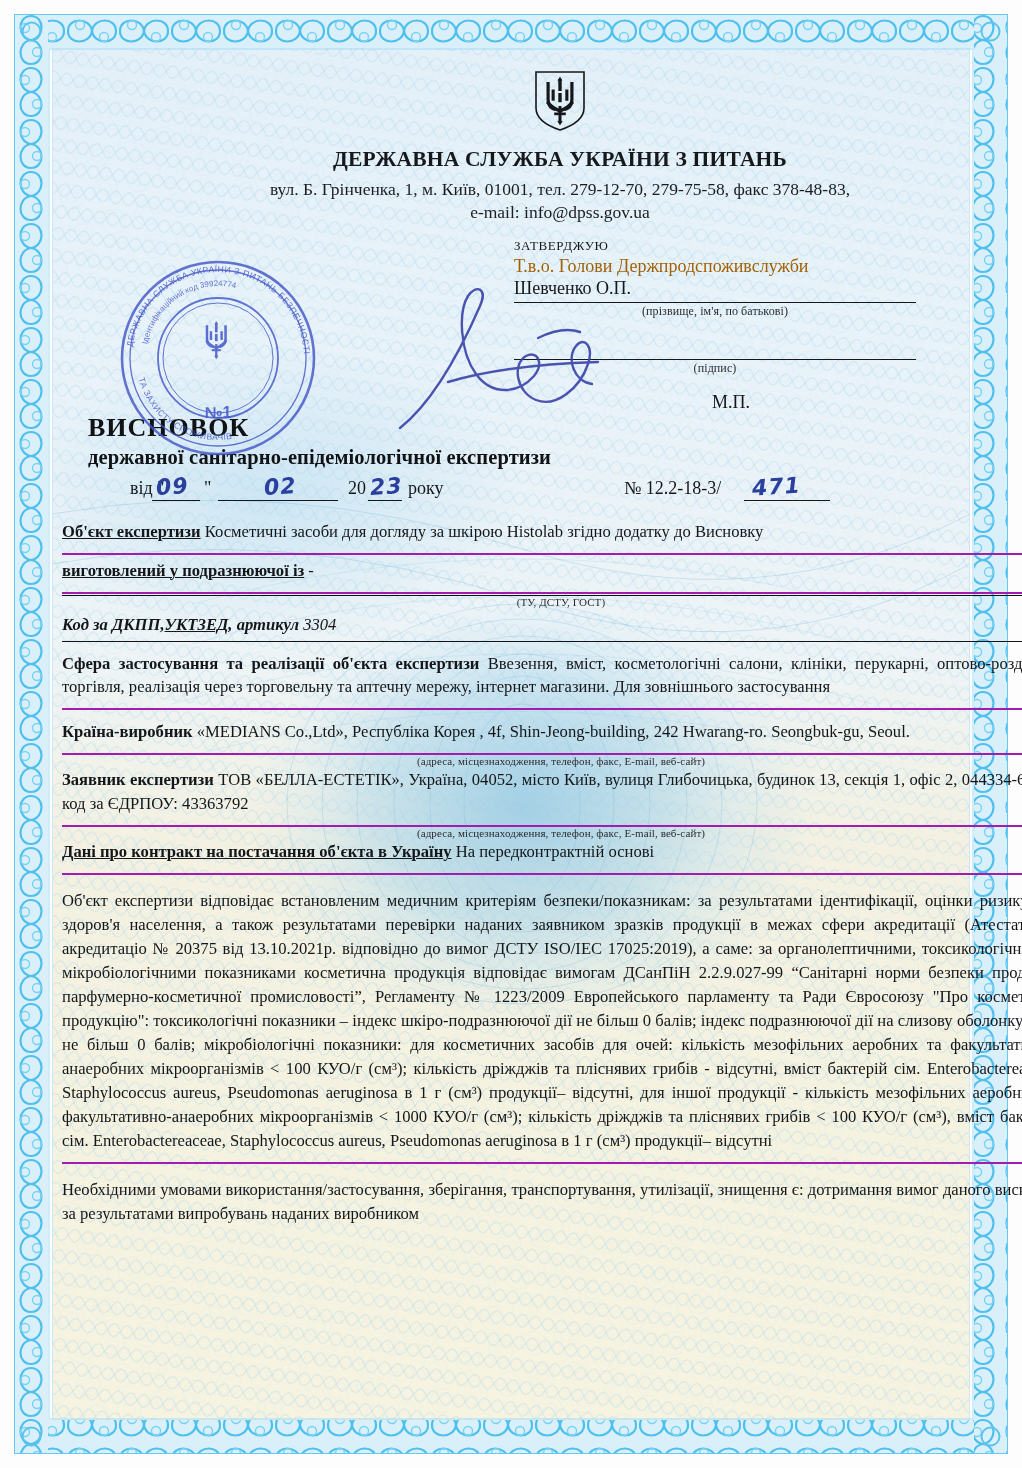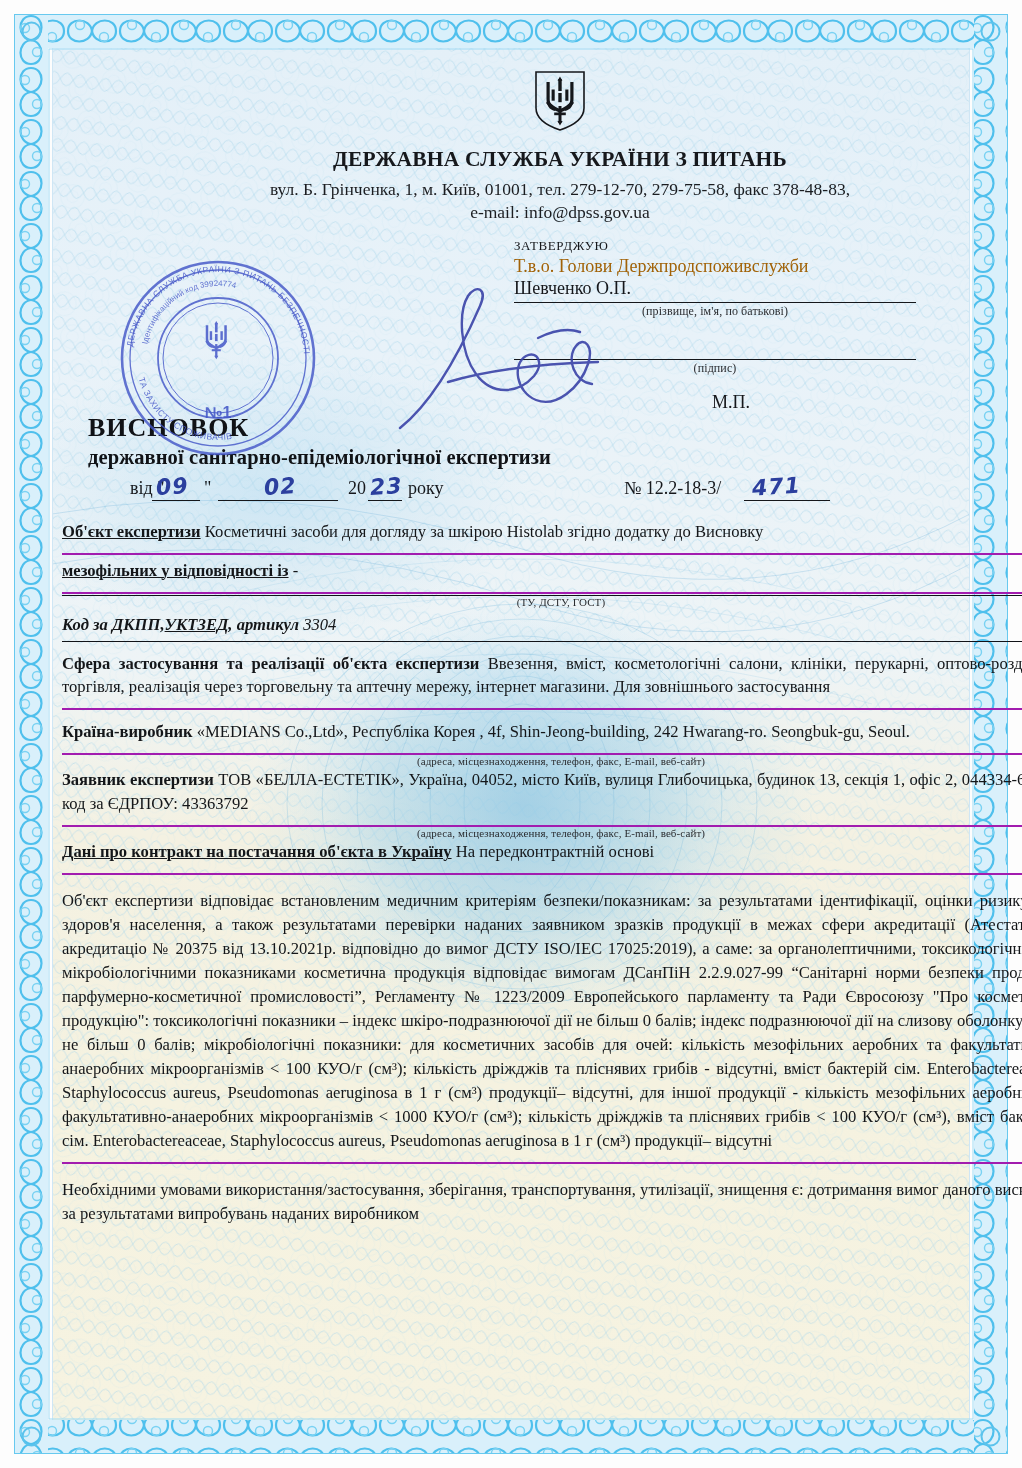--- a/index.html
+++ b/index.html
@@ -479,21 +479,21 @@
     </div>
 
     <div class="fields">
 
       <div class="fld line-underlined">
         <b class="u">Об'єкт експертизи</b>
         <span>Косметичні засоби для догляду за шкірою Histolab згідно додатку до Висновку</span>
       </div>
 
       <div class="fld line-underlined" style="margin-top:4px;">
-        <b class="u">мезофільних у відповідності із</b>
+        <b class="u">виготовлений у подразнюючої із</b>
         <span>-</span>
       </div>
       <div class="rule"></div>
       <div class="cap">(ТУ, ДСТУ, ГОСТ)</div>
 
       <div class="fld" style="margin-top:5px;font-style:italic;">
         <b>Код за ДКПП,</b><b class="u">УКТЗЕД</b><b>, артикул</b>
         <span>3304</span>
       </div>
       <div class="rule" style="margin-top:4px;"></div>

